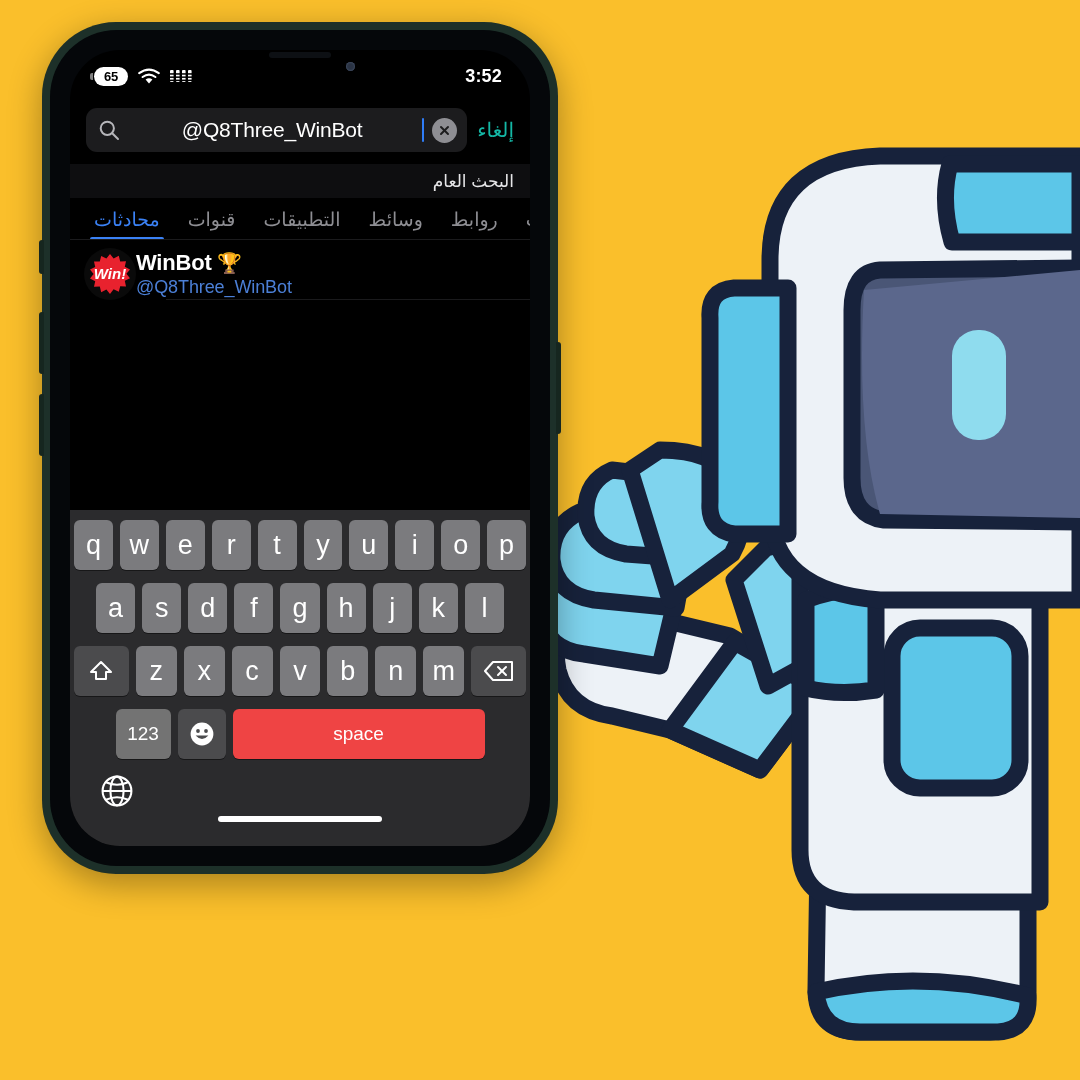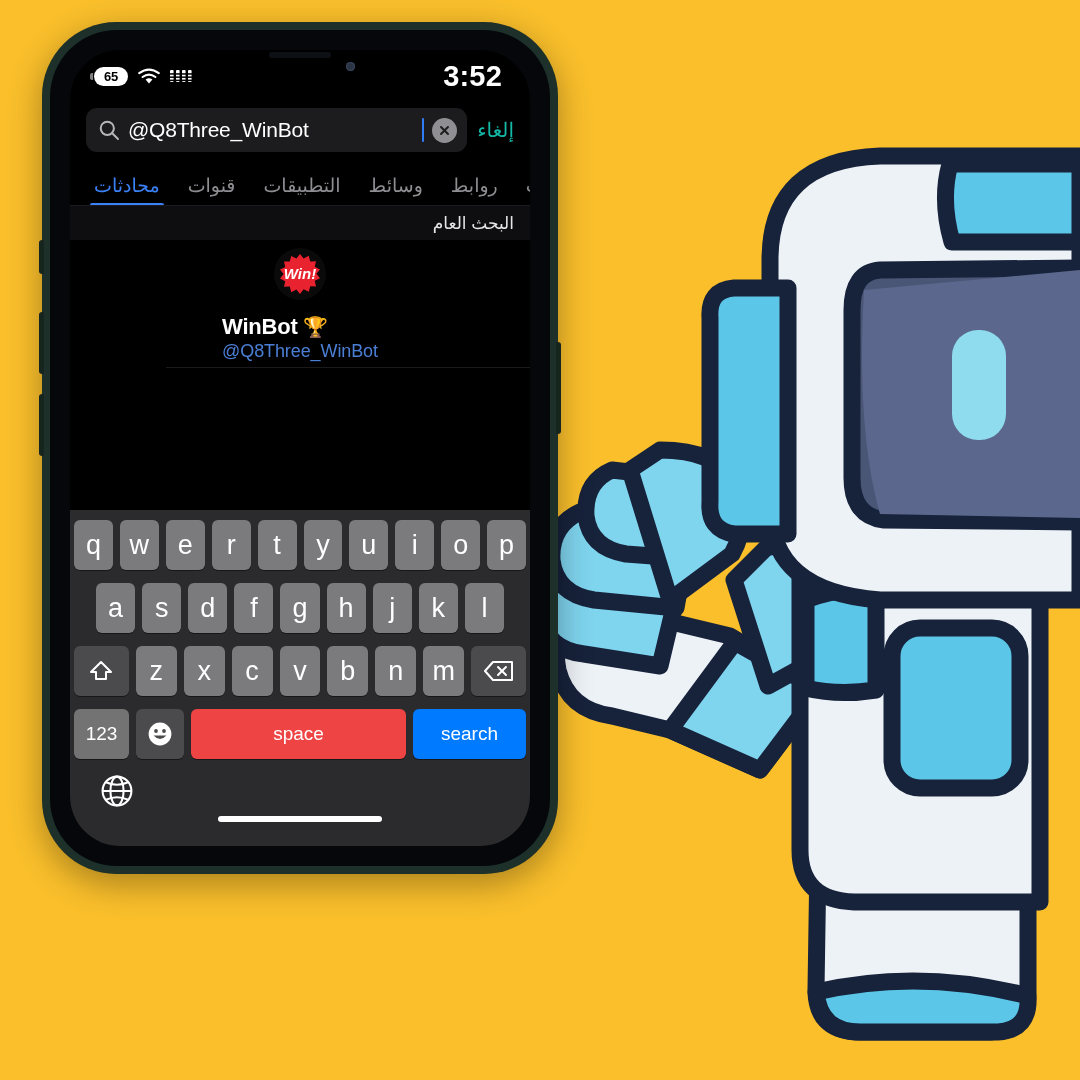--- a/index.html
+++ b/index.html
@@ -14,20 +14,21 @@
   #mascot { position:absolute; right:0; top:130px; width:560px; height:950px; pointer-events:none; }
   #mascot svg { display:block; width:100%; height:100%; }
 
   
   #phone {
     position:absolute; left:42px; top:22px;
     width:516px; height:852px;
     background:#1d3029;
     border-radius:74px;
     box-shadow:0 10px 34px rgba(0,0,0,.33);
+    text-align:center;
   }
   #phone-inner {
     position:absolute; left:8px; top:8px; right:8px; bottom:8px;
     background:#05070a;
     border-radius:67px;
     overflow:hidden;
   }
   .side-btn { position:absolute; left:-3px; background:#16261f; border-radius:3px 1px 1px 3px; width:5px; }
   .side-btn.mute { top:218px; height:34px; }
   .side-btn.volup { top:290px; height:62px; }
@@ -69,21 +70,21 @@
   #battery-pill {
     min-width:34px; height:19px; border-radius:10px; background:#fff;
     color:#000; font-size:13px; font-weight:700; letter-spacing:-.3px;
     display:flex; align-items:center; justify-content:center; padding:0 5px;
     position:relative;
   }
   #battery-pill::before {
     content:""; position:absolute; left:-4px; top:6px;
     width:3px; height:7px; background:rgba(255,255,255,.5); border-radius:2px 0 0 2px;
   }
-  #status-right { margin-left:auto; font-size:29px; font-weight:600; letter-spacing:.2px; }
+  #status-right { margin-left:auto; font-size:18px; font-weight:600; letter-spacing:.2px; }
 
   
   #search-row { flex:none; display:flex; align-items:center; gap:10px; padding:6px 14px 12px 16px; }
   #search-field {
     flex:1; height:44px; background:#1c1c1e; border-radius:11px;
     display:flex; align-items:center; gap:8px; padding:0 10px 0 12px;
     position:relative;
   }
   #search-text {
     color:#fff; font-size:21px; letter-spacing:-.2px; white-space:nowrap;
@@ -117,21 +118,21 @@
 
   
   #section-header {
     flex:none; height:34px; background:#0e0e10;
     display:flex; align-items:center; justify-content:flex-end;
     padding:0 16px; color:#e6e6e8; font-size:17px;
   }
 
   
   #results { flex:1; background:#000; overflow:hidden; }
-  .result-row { display:flex; align-items:center; gap:14px; padding:8px 14px 6px 14px; position:relative;flex-direction:column; }
+  .result-row { display:flex; align-items:center; padding:8px 14px 0 14px; position:relative; }
   .result-row::after {
     content:""; position:absolute; left:96px; right:0; bottom:0; height:1px; background:#1a1a1c;
   }
   .avatar { width:52px; height:52px; flex:none; }
   .result-meta { display:flex; flex-direction:column; gap:1px; }
   .result-title { color:#fff; font-size:22px; font-weight:700; letter-spacing:-.2px; display:flex; align-items:center; gap:6px; }
   .result-badge { font-size:20px; }
   .result-username { color:#4b7fd6; font-size:18px; letter-spacing:-.1px; }
 
   
@@ -255,30 +256,30 @@
               <g stroke="#1c1c1e" stroke-width="2" stroke-linecap="round">
                 <line x1="3" y1="3" x2="10" y2="10"></line>
                 <line x1="10" y1="3" x2="3" y2="10"></line>
               </g>
             </svg>
           </div>
         </div>
         <div id="cancel-btn">إلغاء</div>
       </div>
 
+      <div id="section-header">البحث العام</div>
+
       <div id="tabs">
         <div class="tab active">محادثات</div>
         <div class="tab">قنوات</div>
         <div class="tab">التطبيقات</div>
         <div class="tab">وسائط</div>
         <div class="tab">روابط</div>
         <div class="tab">ملفات</div>
       </div>
-
-      <div id="section-header">البحث العام</div>
 
       <div id="results">
         <div class="result-row">
           <svg class="avatar" viewBox="0 0 52 52">
             <circle cx="26" cy="26" r="26" fill="#0a0a0a"></circle>
             <path d="M26 6 l3.6 4.4 5.2-2.6 1.4 5.6 5.8-.2-1.2 5.6 5.2 2.6-3.6 4.4 3.6 4.4-5.2 2.6 1.2 5.6-5.8-.2-1.4 5.6-5.2-2.6L26 46l-3.6-4.4-5.2 2.6-1.4-5.6-5.8.2 1.2-5.6-5.2-2.6L9.6 26 6 21.6l5.2-2.6-1.2-5.6 5.8.2 1.4-5.6 5.2 2.6z" fill="#e8222e"></path>
             <text x="26" y="31" text-anchor="middle" fill="#fff" font-size="15" font-weight="700" font-family="Liberation Sans, sans-serif" font-style="italic">Win!</text>
           </svg>
           <div class="result-meta">
             <div class="result-title">
@@ -341,21 +342,20 @@
           <div class="key num">123</div>
           <div class="key emoji">
             <svg width="26" height="26" viewBox="0 0 26 26">
               <circle cx="13" cy="13" r="11.4" fill="#fff"></circle>
               <circle cx="9" cy="10" r="1.9" fill="#4b4b4d"></circle>
               <circle cx="17" cy="10" r="1.9" fill="#4b4b4d"></circle>
               <path d="M6.6 14.4 Q13 21.4 19.4 14.4 Z" fill="#4b4b4d"></path>
             </svg>
           </div>
           <div class="key space">space</div>
-          <div class="key search-key">search</div>
         </div>
         <div id="kb-bottom">
           <svg id="globe-icon" viewBox="0 0 34 34">
             <circle cx="17" cy="17" r="14.4" fill="none" stroke="#fff" stroke-width="2.1"></circle>
             <ellipse cx="17" cy="17" rx="6.6" ry="14.4" fill="none" stroke="#fff" stroke-width="2.1"></ellipse>
             <line x1="2.6" y1="17" x2="31.4" y2="17" stroke="#fff" stroke-width="2.1"></line>
             <path d="M6 8.2 Q17 13.2 28 8.2" fill="none" stroke="#fff" stroke-width="2.1"></path>
             <path d="M6 25.8 Q17 20.8 28 25.8" fill="none" stroke="#fff" stroke-width="2.1"></path>
           </svg>
           <div id="home-indicator"></div>

